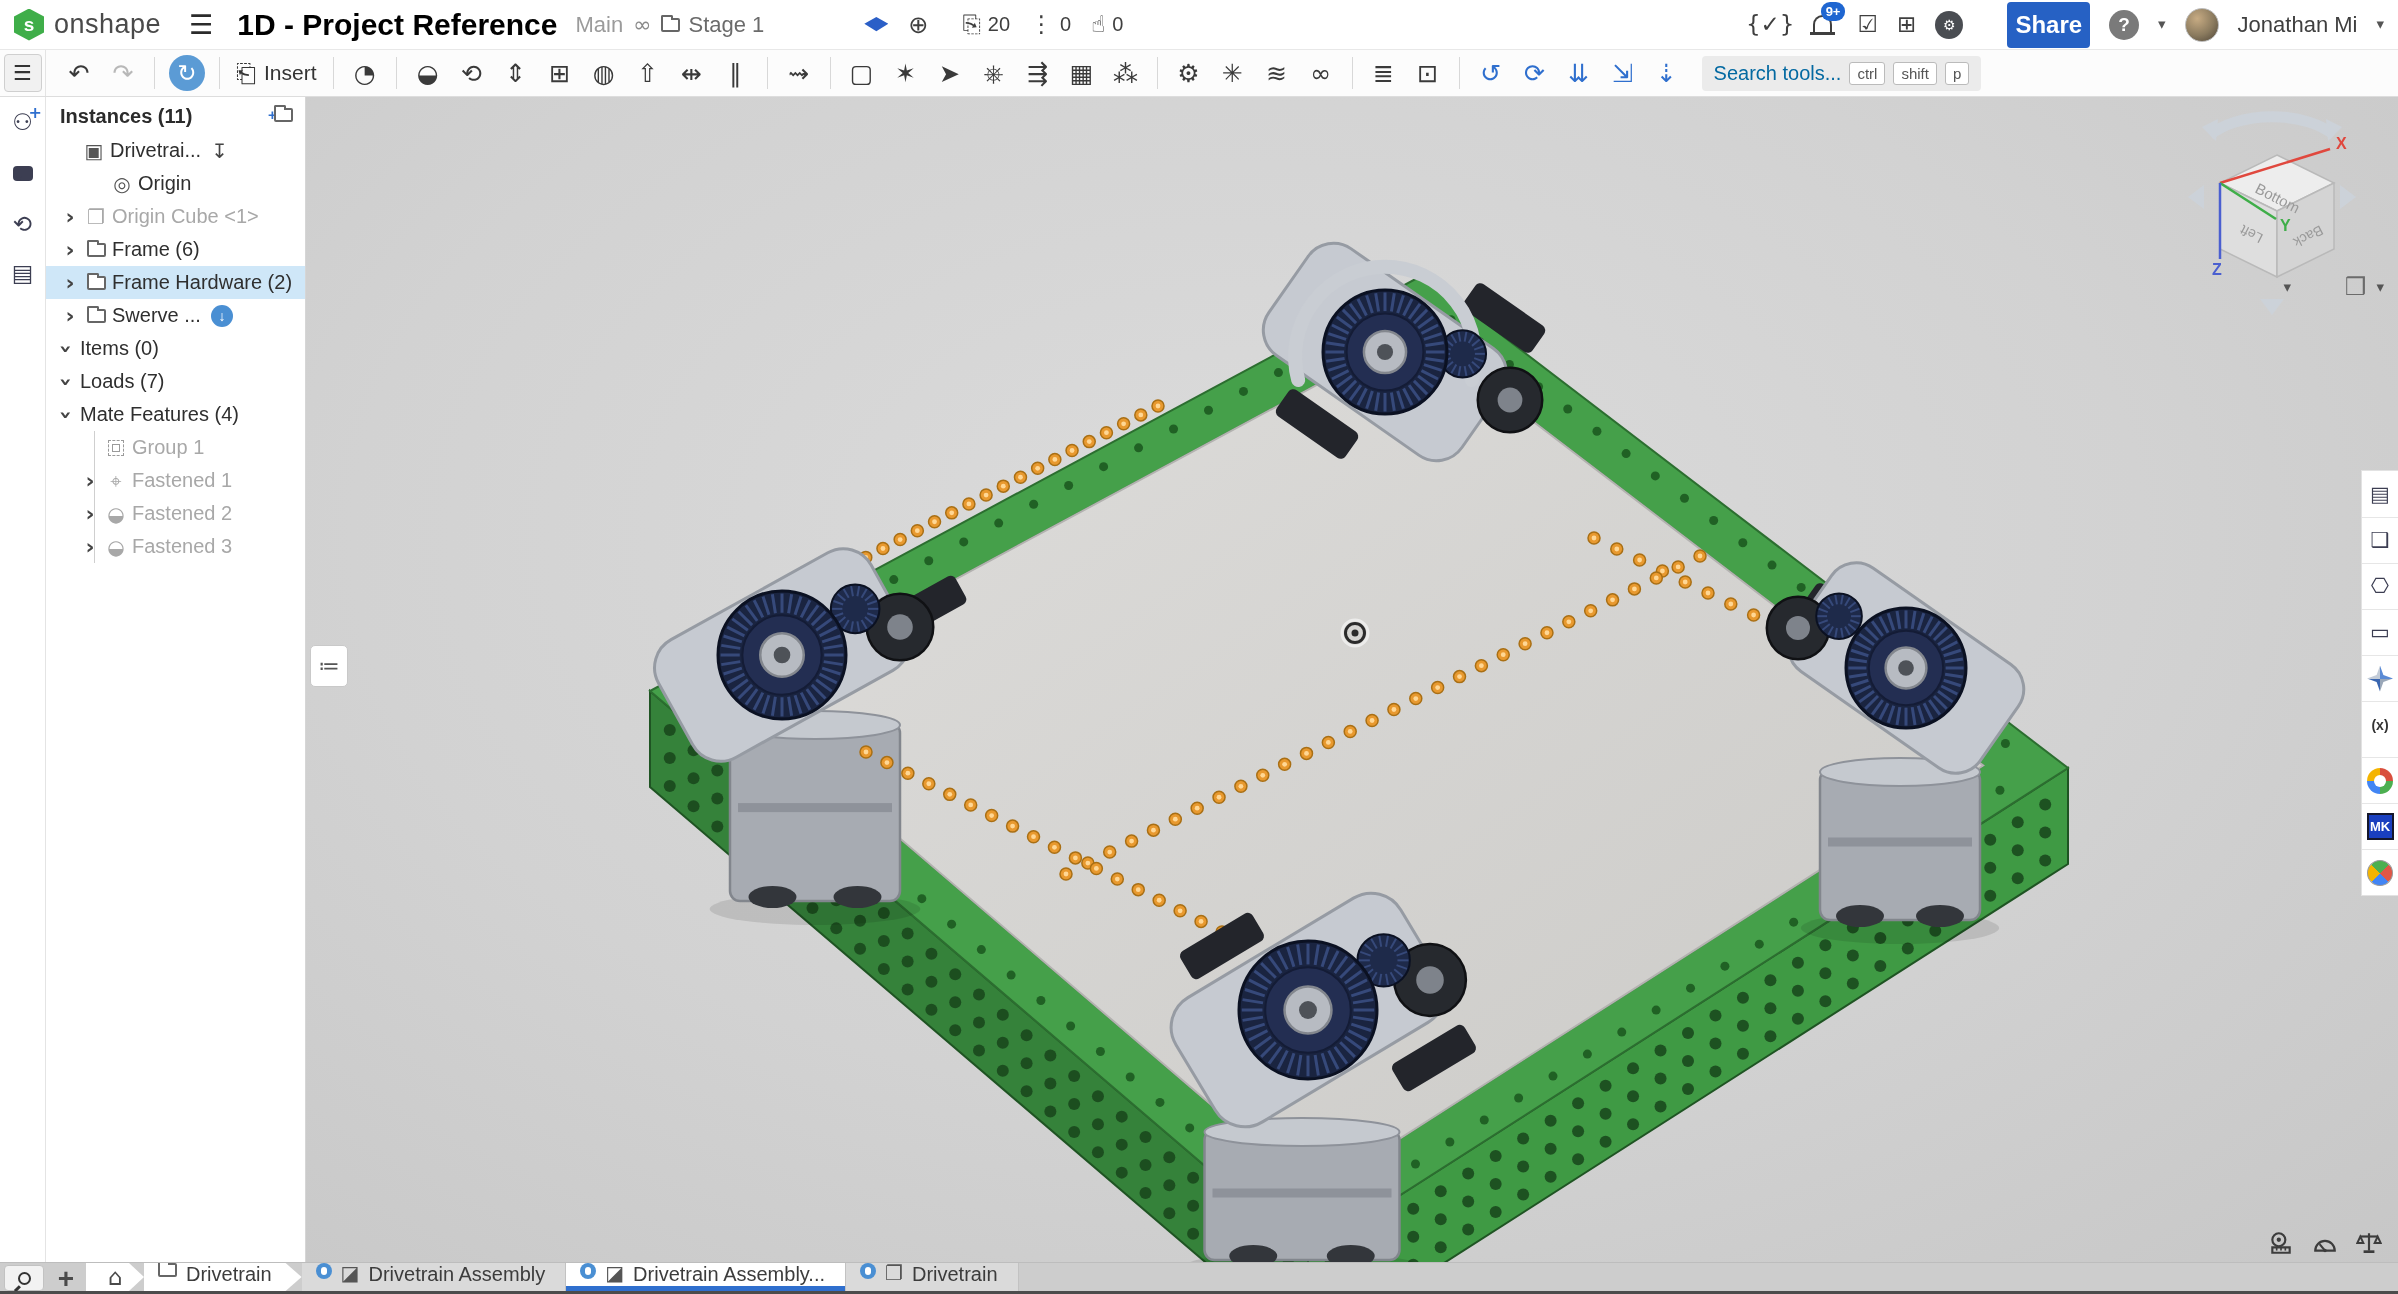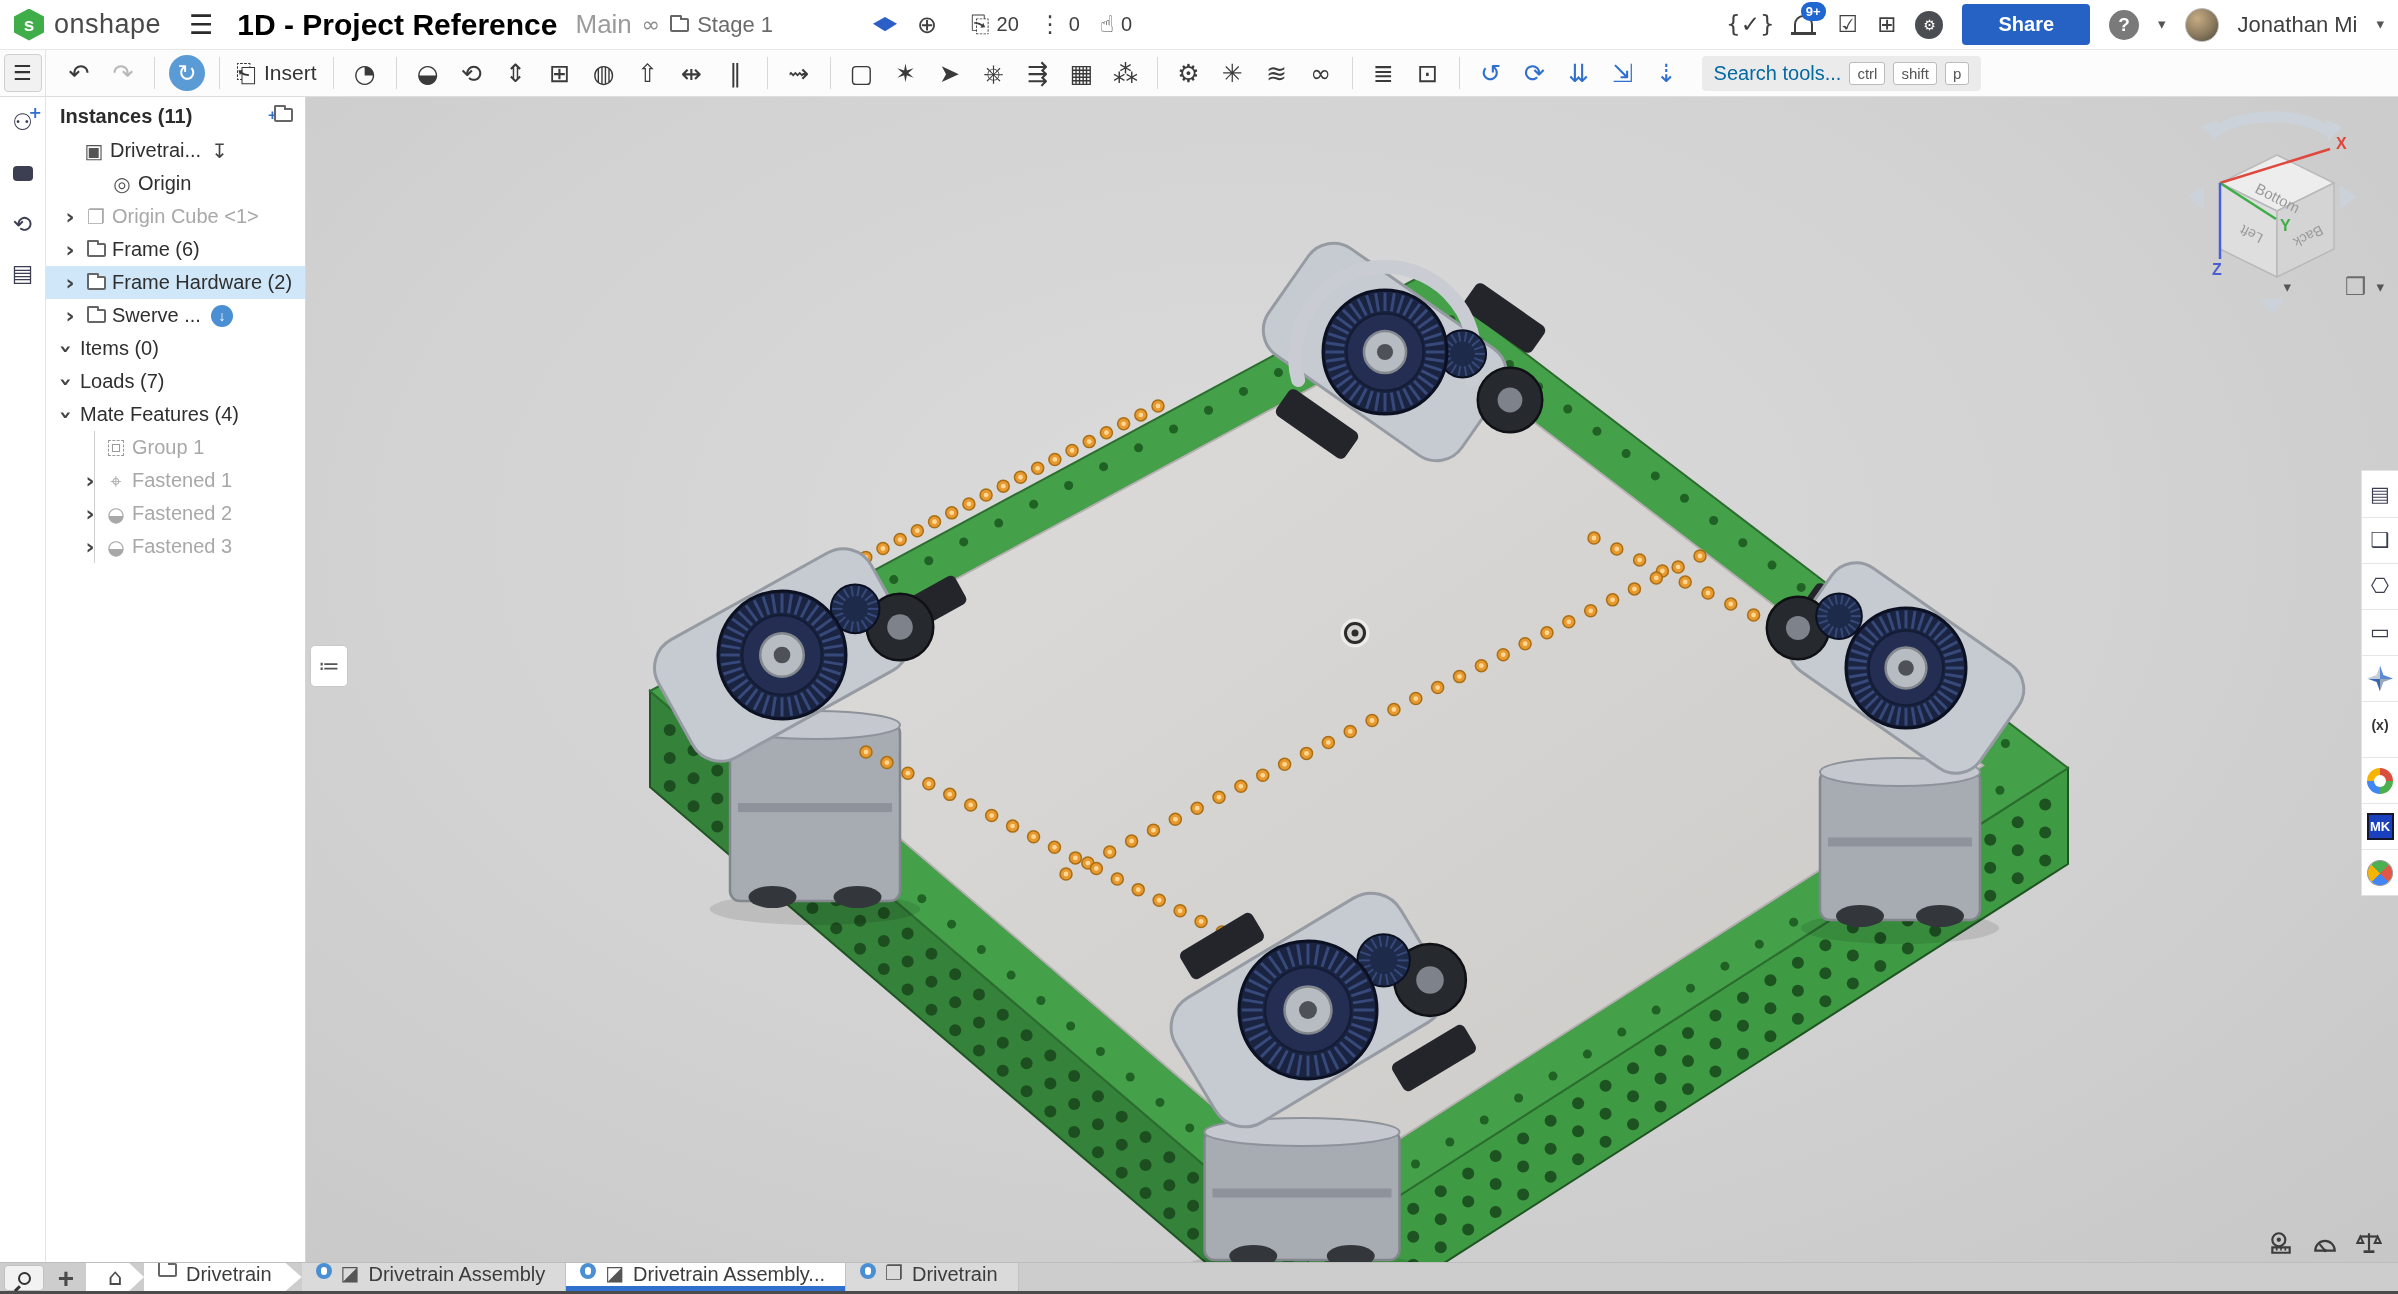--- a/index.html
+++ b/index.html
@@ -8,36 +8,36 @@
   .glyph { font-family:"DejaVu Sans",sans-serif; line-height:1; display:inline-block; }
 
   .app { display:grid; grid-template-rows:50px 47px 1165px 32px; width:2398px; height:1294px; }
 
   
   .topbar { display:flex; align-items:center; padding:0 14px; background:#fff; border-bottom:1px solid #e8e8e8; gap:10px; }
   .logo-mark { width:30px; height:32px; background:#3fae49; clip-path:polygon(50% 0,100% 25%,100% 75%,50% 100%,0 75%,0 25%); display:flex; align-items:center; justify-content:center; color:#fff; font-weight:bold; font-size:19px; }
   .logo-text { font-size:27px; color:#4a4a4a; letter-spacing:.5px; margin-right:18px; }
   .hamburger { font-size:27px; color:#2b2b2b; margin-right:14px; cursor:pointer; }
   .doc-title { font-size:30px; font-weight:bold; color:#000000; white-space:nowrap; }
-  .workspace { font-size:26px; color:#9b9b9b; margin-left:8px; }
+  .workspace { font-size:22px; color:#9b9b9b; margin-left:8px; }
   .link-glyph { font-size:22px; color:#8a8a8a; transform:rotate(0deg); }
   .version { font-size:22px; color:#6b6b6b; display:flex; align-items:center; gap:8px; }
   .stats { display:flex; align-items:center; gap:20px; margin-left:90px; }
   .stat { display:flex; align-items:center; gap:7px; font-size:20px; color:#3f3f3f; }
   .stat .glyph { font-size:23px; color:#3f3f3f; }
   .cap-glyph { width:24px; height:15px; background:#2b5fc7; clip-path:polygon(50% 0,100% 45%,50% 95%,0 45%); position:relative; }
   .globe-glyph { font-size:24px; color:#3f3f3f; }
   .spacer { flex:1; }
   .right-cluster { display:flex; align-items:center; gap:19px; }
   .icon-btn { font-size:23px; color:#3f3f3f; cursor:pointer; position:relative; }
   .bell-glyph { width:19px; height:17px; border:2.5px solid #3f3f3f; border-bottom:none; border-radius:10px 10px 0 0; position:relative; display:inline-block; }
   .bell-glyph::after { content:""; position:absolute; left:-5px; right:-5px; bottom:-3px; height:3px; background:#3f3f3f; }
   .badge { position:absolute; top:-9px; right:-13px; background:#1f66d1; color:#fff; font-size:13px; font-weight:bold; border-radius:9px; padding:2px 5px; }
   .head-gear { width:28px; height:28px; border-radius:50%; background:#4a4d52; color:#fff; display:flex; align-items:center; justify-content:center; font-size:14px; }
-  .share-btn { background:#2661c4; color:#fff; font-size:20px; font-weight:bold; border:none; border-radius:4px; padding:9px 36px; cursor:pointer; }
+  .share-btn { background:#2661c4; color:#fff; font-size:24px; font-weight:bold; border:none; border-radius:4px; padding:9px 8px; cursor:pointer;margin-left:25px; }
   .help-btn { width:30px; height:30px; border-radius:50%; background:#7a7a7a; color:#fff; font-size:19px; font-weight:bold; display:flex; align-items:center; justify-content:center; cursor:pointer; }
   .caret { font-size:15px; color:#555; }
   .avatar { width:34px; height:34px; border-radius:50%; background:radial-gradient(circle at 35% 30%,#c7ab83,#8a7a5e 55%,#4c4336); border:1px solid #bbb; }
   .username { font-size:22px; color:#3f3f3f; }
 
   
   .toolbar { display:flex; align-items:center; background:#fcfcfc; border-bottom:1px solid #ddd; }
   .strip-top-btn { width:46px; height:46px; display:flex; align-items:center; justify-content:center; border-right:1px solid #e4e4e4; }
   .strip-top-btn .inner { width:38px; height:38px; border:1px solid #cfcfcf; background:#f1f1f1; border-radius:4px; display:flex; align-items:center; justify-content:center; font-size:21px; color:#333; }
   .tb-items { display:flex; align-items:center; padding-left:12px; gap:2px; }

